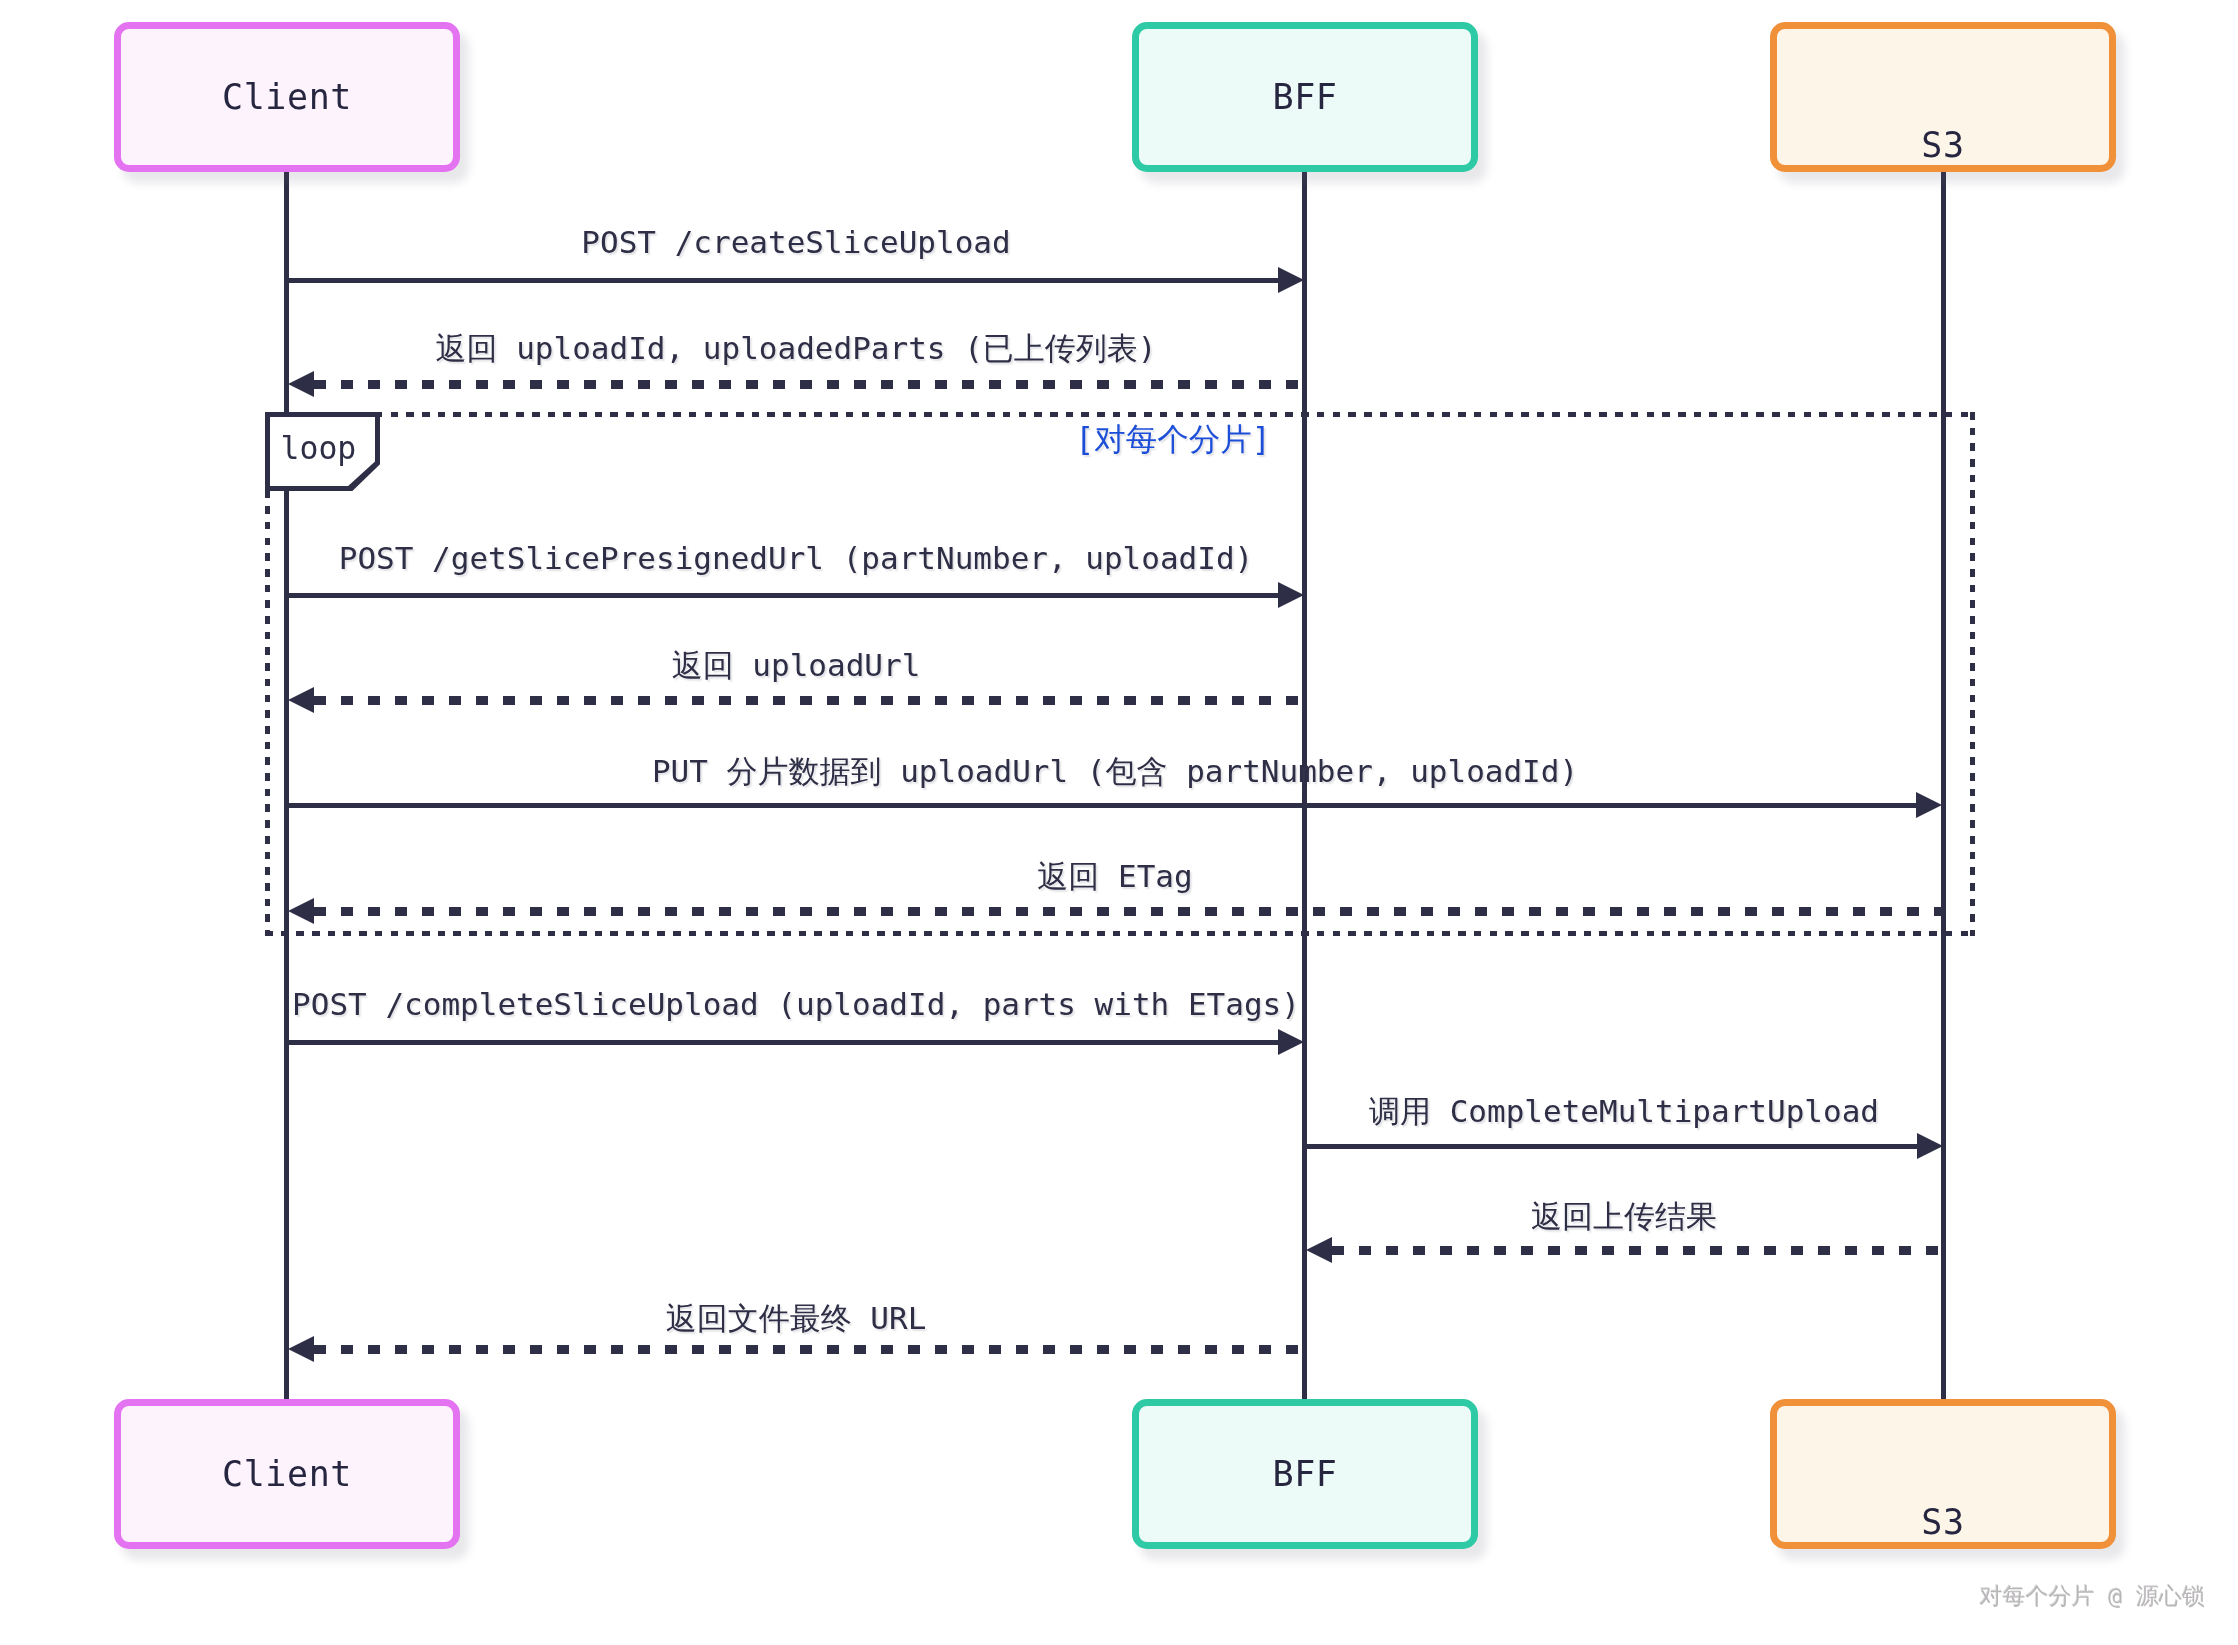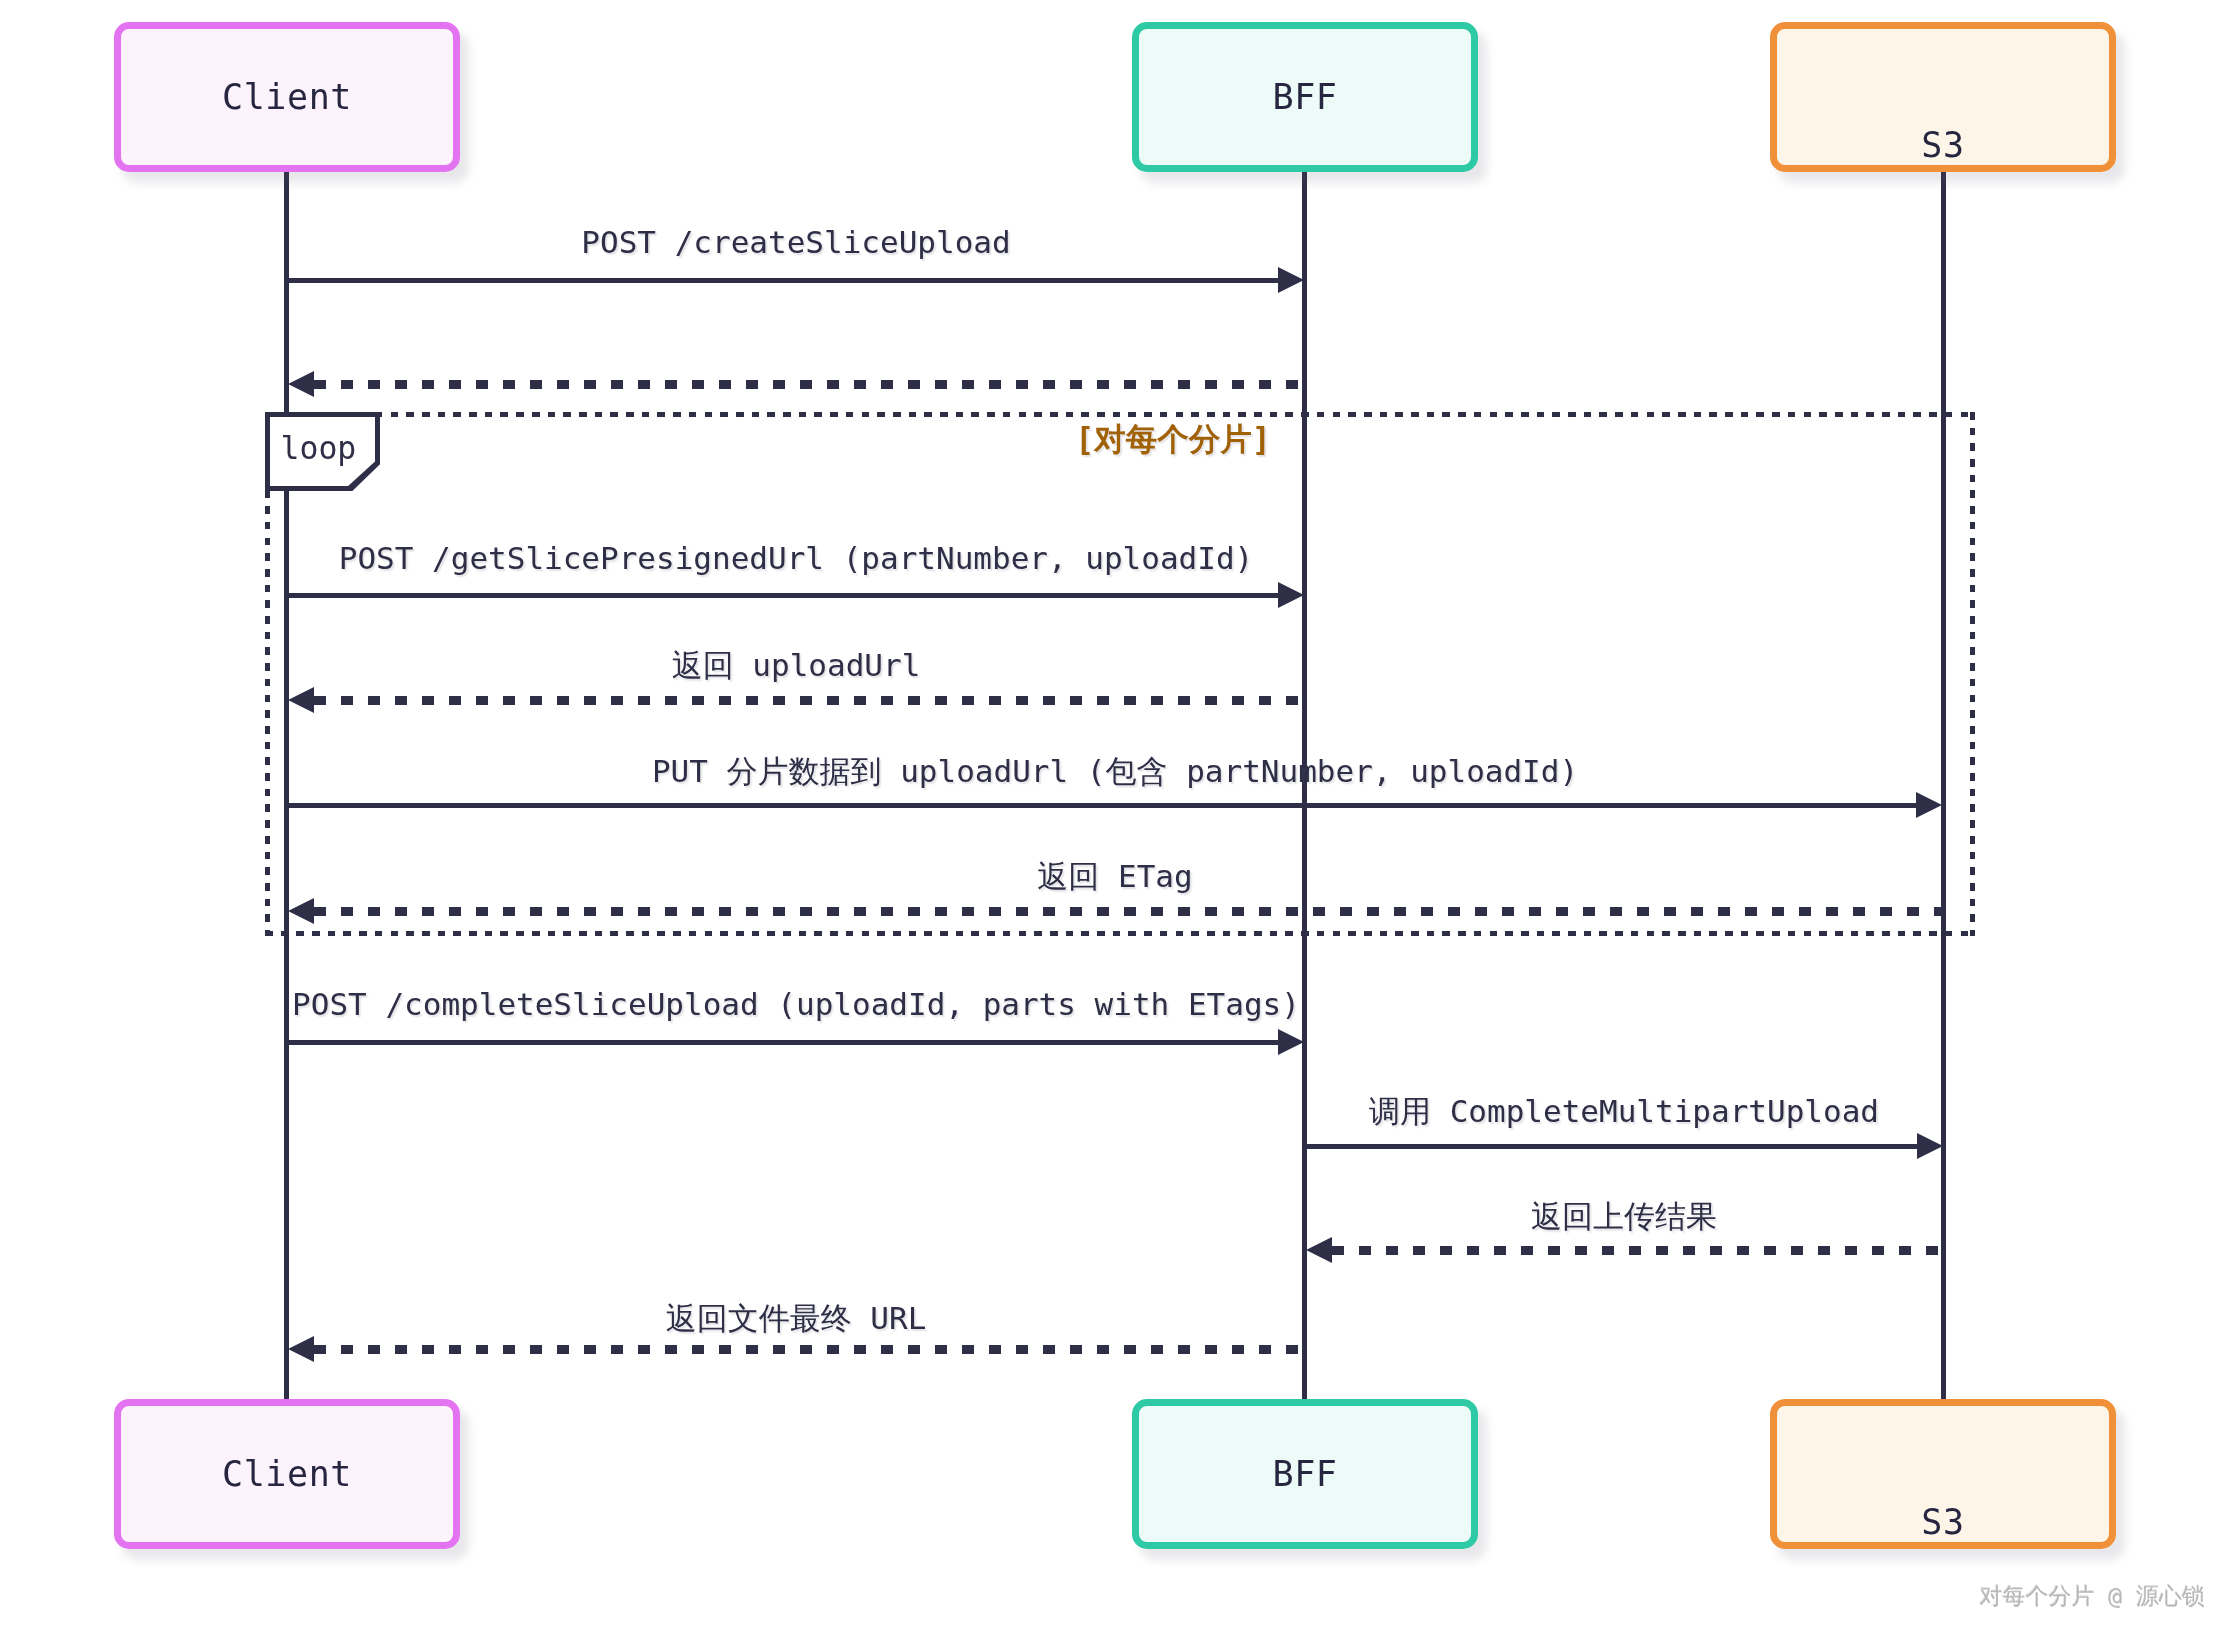--- a/index.html
+++ b/index.html
@@ -71,23 +71,22 @@
     filter:drop-shadow(5.8px 7px 4.7px rgba(90,90,110,0.25));
   }
   .loop-label .inner{
     position:absolute;inset:4.7px;background:#ffffff;
     clip-path:polygon(0 0,100% 0,100% 64%,74% 100%,0 100%);
     display:flex;align-items:center;justify-content:center;
   }
   .loop-label .inner span{font-size:31.5px;color:#2e2e46;margin-right:8.2px;margin-bottom:7px;}
   .loop-title{
     position:absolute;left:1173px;top:419px;transform:translateX(-50%);
-    font-size:31.5px;white-space:nowrap;z-index:4;color:#a16207;
+    font-size:31.5px;white-space:nowrap;z-index:4;color:#1d4ed8;
     text-shadow:1.7px 2.3px 1.7px rgba(90,90,110,0.18);
-    font-weight:bold;
   }
   
   .watermark{
     position:absolute;right:34px;top:1581px;
     font-size:23px;color:#b9b6b9;white-space:nowrap;
     text-shadow:1.2px 1.2px 0 #ffffff,-0.6px -0.6px 0 rgba(140,138,140,0.35);
     z-index:7;
   }
 </style>
 </head>
@@ -111,20 +110,21 @@
       </div>
   </div>
   <div class="loop-title">[对每个分片]</div>
 
   <div class="msg-label" style="left:796px;top:224px">POST /createSliceUpload</div>
   <div class="arrow" style="left:287px;top:278px;width:991px">
     <div class="line-solid"></div>
     <div class="head right"></div>
   </div>
 
+  <div class="msg-label" style="left:796px;top:328px">返回 uploadId, uploadedParts (已上传列表)</div>
   <div class="arrow" style="left:314px;top:382px;width:991px">
     <div class="line-dashed"></div>
     <div class="head left"></div>
   </div>
 
   <div class="msg-label" style="left:796px;top:540px">POST /getSlicePresignedUrl (partNumber, uploadId)</div>
   <div class="arrow" style="left:287px;top:593px;width:991px">
     <div class="line-solid"></div>
     <div class="head right"></div>
   </div>

